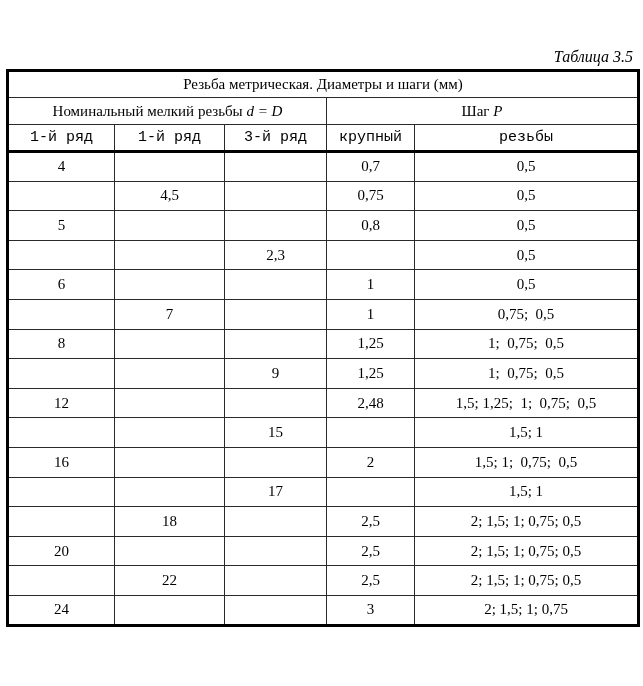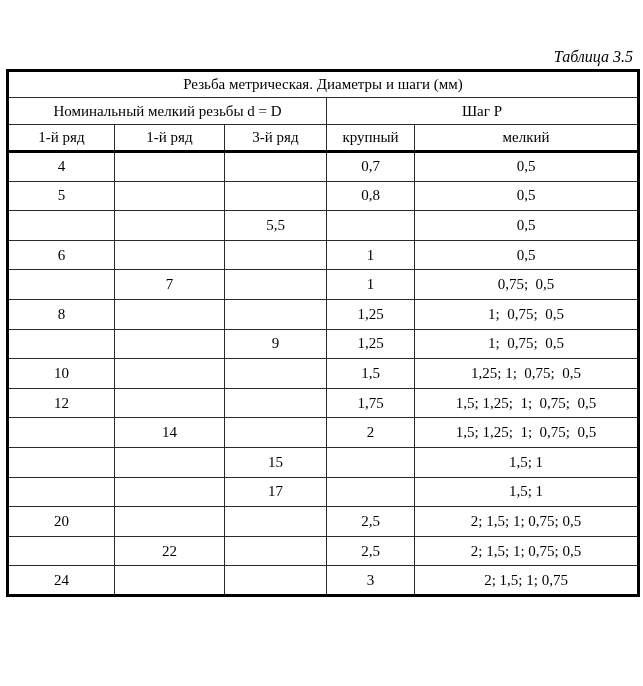--- a/index.html
+++ b/index.html
@@ -27,23 +27,23 @@
   }
   .thread-table th, .thread-table td {
     border: 1px solid #2a2a2a;
     text-align: center;
     vertical-align: middle;
     font-weight: normal;
     font-size: 15px;
     overflow: hidden;
   }
   .thread-table thead th { height: 27px; text-align: center; }
-  .thread-table thead tr.colheads th { border-bottom: 3px solid #000; }
+  .thread-table thead tr.colheads th { border-bottom: 3px solid #000; font-family: Liberation Mono, monospace; }
   .thread-table tbody td { height: 29.6px; white-space: pre; }
-  .math { }
+  .math { font-style: italic; }
 </style>
 </head>
 <body>
 
 <div class="page">
   <div class="caption">Таблица 3.5</div>
 
   <table class="thread-table">
     <colgroup>
       <col style="width:107px">
@@ -58,42 +58,49 @@
       </tr>
       <tr>
         <th colspan="3"><span>Номинальный мелкий резьбы</span> <span class="math">d = D</span></th>
         <th colspan="2"><span>Шаг</span> <span class="math">P</span></th>
       </tr>
       <tr class="colheads">
         <th>1-й ряд</th>
         <th>1-й ряд</th>
         <th>3-й ряд</th>
         <th>крупный</th>
-        <th>мелкий</th>
+        <th>резьбы</th>
       </tr>
     </thead>
     <tbody>
         <tr>
     <td>4</td>
     <td></td>
     <td></td>
     <td>0,7</td>
+    <td>0,5</td>
+  </tr>
+        <tr>
+    <td></td>
+    <td>4,5</td>
+    <td></td>
+    <td>0,75</td>
     <td>0,5</td>
   </tr>
         <tr>
     <td>5</td>
     <td></td>
     <td></td>
     <td>0,8</td>
     <td>0,5</td>
   </tr>
         <tr>
     <td></td>
     <td></td>
-    <td>5,5</td>
+    <td>2,3</td>
     <td></td>
     <td>0,5</td>
   </tr>
         <tr>
     <td>6</td>
     <td></td>
     <td></td>
     <td>1</td>
     <td>0,5</td>
   </tr>
@@ -112,53 +119,53 @@
     <td>1;  0,75;  0,5</td>
   </tr>
         <tr>
     <td></td>
     <td></td>
     <td>9</td>
     <td>1,25</td>
     <td>1;  0,75;  0,5</td>
   </tr>
         <tr>
-    <td>10</td>
-    <td></td>
-    <td></td>
-    <td>1,5</td>
-    <td>1,25; 1;  0,75;  0,5</td>
-  </tr>
-        <tr>
     <td>12</td>
     <td></td>
     <td></td>
-    <td>1,75</td>
-    <td>1,5; 1,25;  1;  0,75;  0,5</td>
-  </tr>
-        <tr>
-    <td></td>
-    <td>14</td>
-    <td></td>
-    <td>2</td>
+    <td>2,48</td>
     <td>1,5; 1,25;  1;  0,75;  0,5</td>
   </tr>
         <tr>
     <td></td>
     <td></td>
     <td>15</td>
     <td></td>
     <td>1,5; 1</td>
   </tr>
         <tr>
+    <td>16</td>
+    <td></td>
+    <td></td>
+    <td>2</td>
+    <td>1,5; 1;  0,75;  0,5</td>
+  </tr>
+        <tr>
     <td></td>
     <td></td>
     <td>17</td>
     <td></td>
     <td>1,5; 1</td>
+  </tr>
+        <tr>
+    <td></td>
+    <td>18</td>
+    <td></td>
+    <td>2,5</td>
+    <td>2; 1,5; 1; 0,75; 0,5</td>
   </tr>
         <tr>
     <td>20</td>
     <td></td>
     <td></td>
     <td>2,5</td>
     <td>2; 1,5; 1; 0,75; 0,5</td>
   </tr>
         <tr>
     <td></td>

